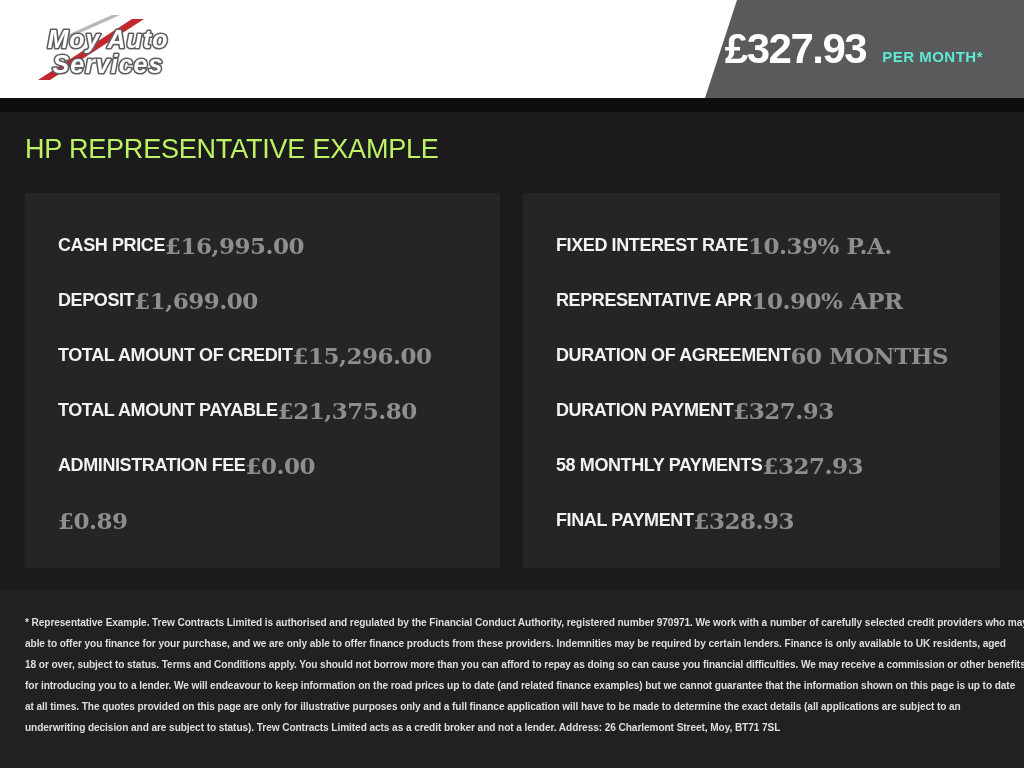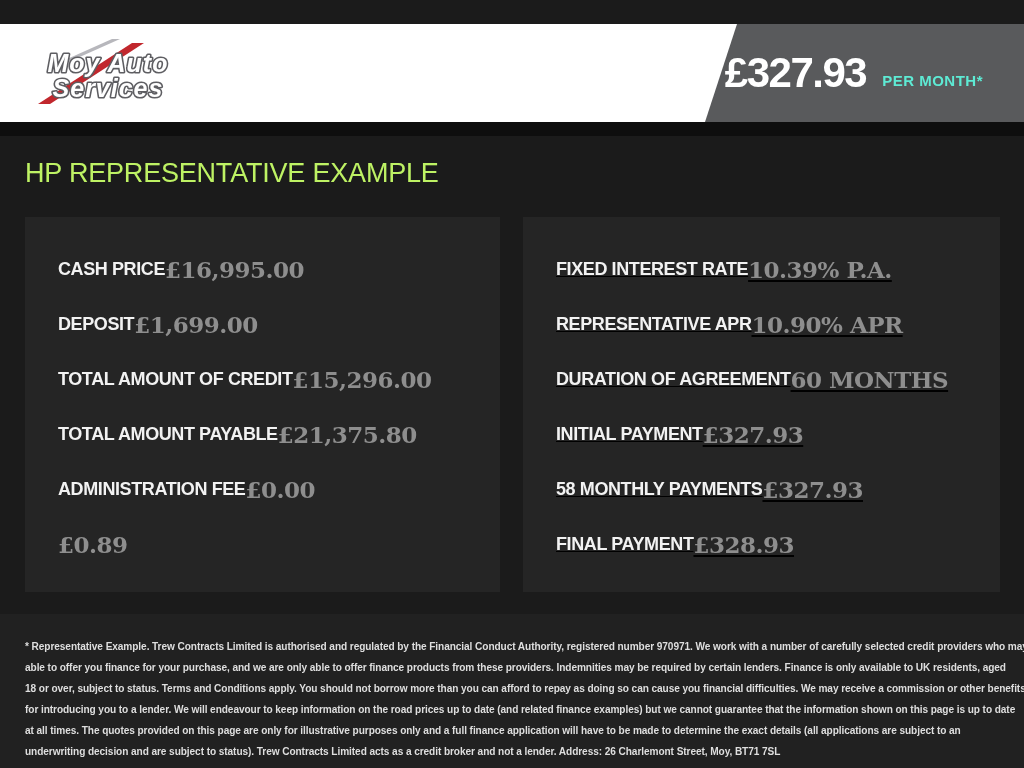--- a/index.html
+++ b/index.html
@@ -1,21 +1,21 @@
 <!DOCTYPE html>
 <html><head>
 <meta charset="utf-8">
 <style>
   html,body{margin:0;padding:0;}
   body{
     width:1024px;height:768px;overflow:hidden;position:relative;
     background:#1b1b1b;font-family:"Liberation Sans",sans-serif;
     -webkit-font-smoothing:antialiased;
   }
-  .stage{position:absolute;inset:0;margin-top:24px;}
+  .stage{position:absolute;inset:0;}
 
   
   .topbar{position:absolute;top:0;left:0;width:1024px;height:98px;background:#ffffff;}
   .logo-svg{position:absolute;left:36px;top:10px;}
   .logo-text{
     font-family:"Liberation Sans",sans-serif;font-weight:bold;font-style:italic;
     fill:#ffffff;stroke:#5e5e62;stroke-width:3.2px;paint-order:stroke;
     stroke-linejoin:round;letter-spacing:1px;font-size:25px;
   }
   .price-plate{
@@ -37,21 +37,21 @@
   .page-title{
     position:absolute;top:134px;left:25px;margin:0;
     color:#bef264;font-size:27px;font-weight:normal;letter-spacing:-.2px;
   }
   .panel{
     position:absolute;top:193px;height:375px;background:#252525;
     box-sizing:border-box;padding:25px 32px 20px 33px;
     display:flex;flex-direction:column;
   }
   .panel-left{left:25px;width:475px;}
-  .panel-right{left:523px;width:477px;text-decoration:underline;}
+  .panel-right{left:523px;width:477px;}
   .frow{height:55px;display:flex;align-items:center;justify-content:flex-start;}
   .frow-label{
     color:#f2f2f2;font-size:18px;font-weight:bold;letter-spacing:-.4px;white-space:nowrap;
   }
   .frow-value{
     color:#8e8e8e;font-size:23px;font-weight:bold;white-space:nowrap;
     font-family:"DejaVu Serif",serif;letter-spacing:-.5px;
   }
 
   
@@ -120,21 +120,21 @@
     </div>
     <div class="frow">
       <span class="frow-label">REPRESENTATIVE APR</span>
       <span class="frow-value">10.90% APR</span>
     </div>
     <div class="frow">
       <span class="frow-label">DURATION OF AGREEMENT</span>
       <span class="frow-value">60 MONTHS</span>
     </div>
     <div class="frow">
-      <span class="frow-label">INITIAL PAYMENT</span>
+      <span class="frow-label">DURATION PAYMENT</span>
       <span class="frow-value">£327.93</span>
     </div>
     <div class="frow">
       <span class="frow-label">58 MONTHLY PAYMENTS</span>
       <span class="frow-value">£327.93</span>
     </div>
     <div class="frow">
       <span class="frow-label">FINAL PAYMENT</span>
       <span class="frow-value">£328.93</span>
     </div>

